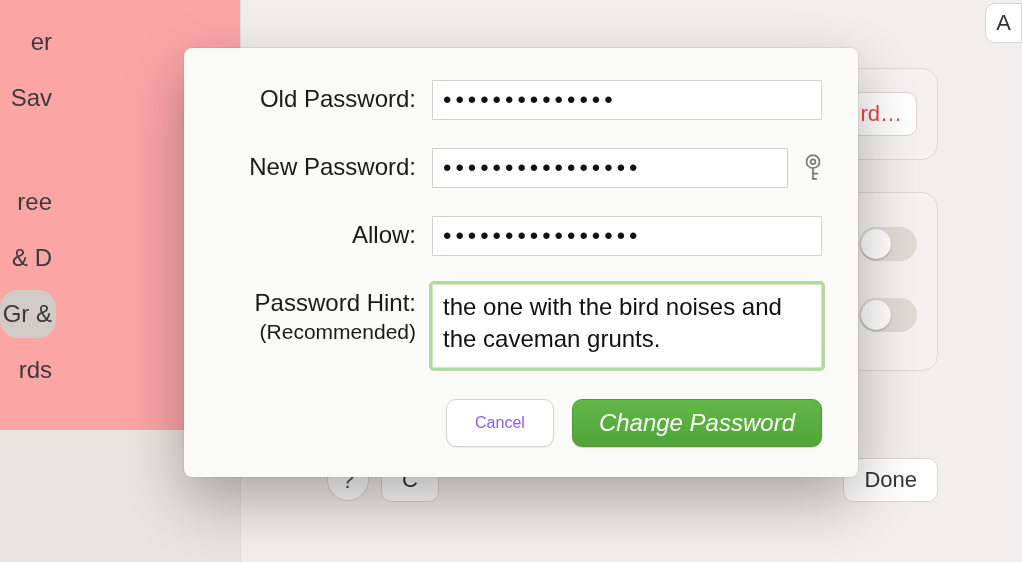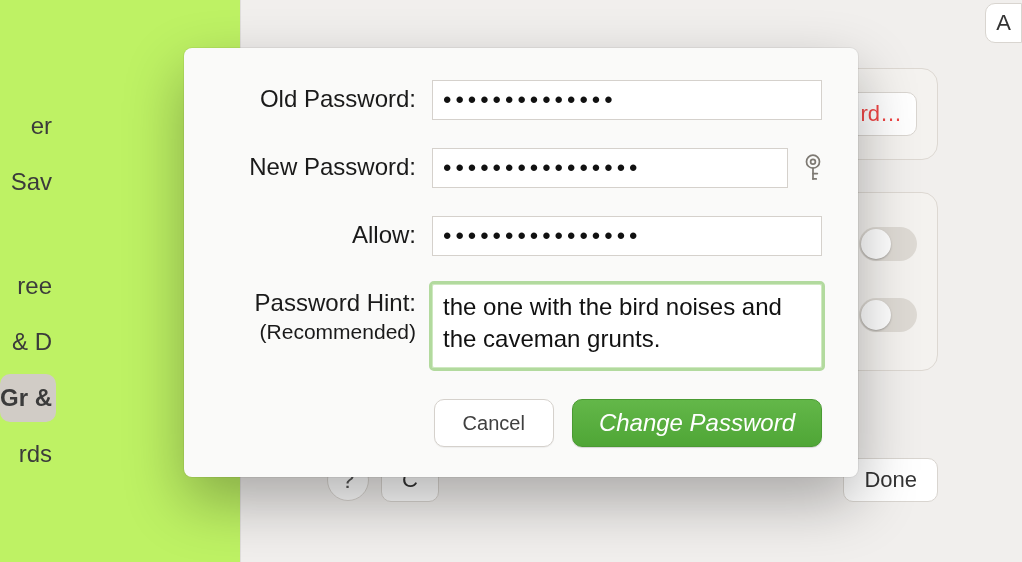--- a/index.html
+++ b/index.html
@@ -8,43 +8,41 @@
       height: 562px;
       font-family: -apple-system, "Helvetica Neue", Helvetica, Arial, sans-serif;
       background: #e8e5e0;
       overflow: hidden;
       position: relative;
     }
     
     .bg-left {
       position: absolute;
       left: 0; top: 0;
-      width: 240px; height: 562px;
-      background: #bef264;
+      width: 240px; height: 430px;
+      background: #fca5a5;
       display: flex;
       flex-direction: column;
       gap: 8px;
       padding-top: 18px;
       font-size: 24px;
       color: #3b3b3b;
-      justify-content: center;
     }
     .bg-left .item {
       padding: 10px 4px 10px 0;
       text-align: right;
       width: 56px;
       white-space: nowrap;
       direction: rtl;
       overflow: visible;
     }
     .bg-left .item.sel {
       background: #d1ccc6;
-      border-radius: 10px;
+      border-radius: 18px;
       width: 56px;
-      font-weight: bold;
     }
     .bg-right {
       position: absolute;
       left: 240px; top: 0;
       right: 0; bottom: 0;
       background: #f1efed;
       border-left: 1px solid rgba(0,0,0,0.07);
     }
     .topbar {
       position: absolute;
@@ -227,22 +225,22 @@
       display: flex;
       justify-content: flex-end;
       gap: 18px;
       margin-top: 10px;
     }
     .btn-secondary {
       background: #fff;
       border: 1px solid #d5d1cc;
       border-radius: 10px;
       padding: 9px 28px;
-      font-size: 20px;
-      color: #404040;
+      font-size: 16px;
+      color: #8b5cf6;
       box-shadow: 0 1px 1px rgba(0,0,0,0.05);
       cursor: pointer;
     }
     .btn-primary {
       background: linear-gradient(#63b749, #4fa636);
       border: 1px solid #4a9a33;
       border-radius: 10px;
       padding: 9px 26px;
       font-size: 24px;
       color: #fff;

